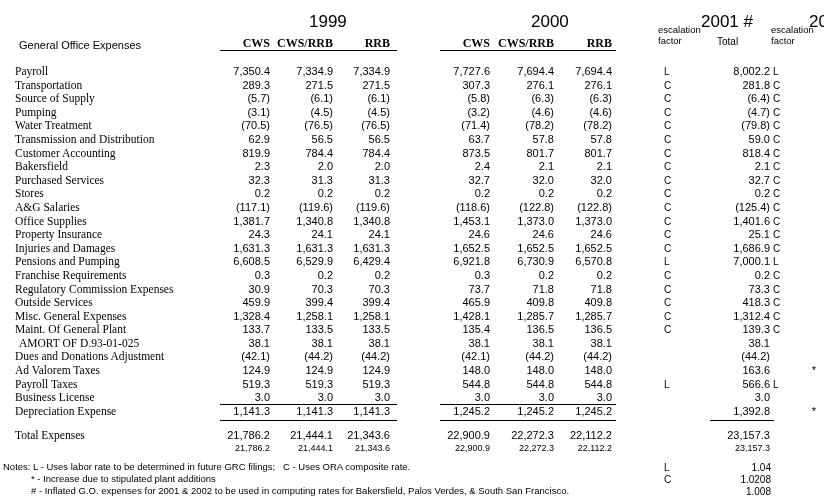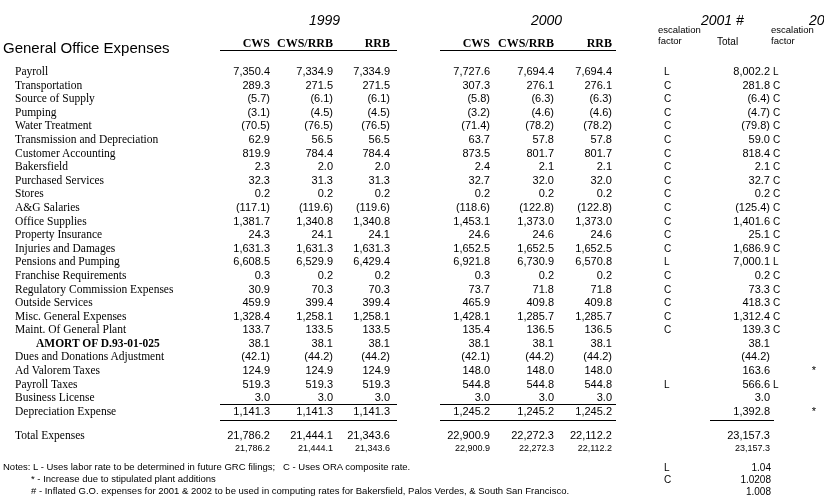--- a/index.html
+++ b/index.html
@@ -3,44 +3,44 @@
 <meta charset="utf-8">
 <style>
   html,body { margin:0; padding:0; background:#fff; }
   #screen {
     position:relative; width:824px; height:500px; background:#ffffff;
     color:#000; overflow:hidden;
   }
 
   .abs { position:absolute; white-space:nowrap; }
 
-  .year-label { font-size:14px; font-family:"Liberation Sans", sans-serif;font-style:italic; }
+  .year-label { font-size:17px; font-family:"Liberation Sans", sans-serif; }
   .esc-hdr { font-size:9.5px; line-height:11px; font-family:"Liberation Sans", sans-serif; }
   .total-hdr { font-size:10px; font-family:"Liberation Sans", sans-serif; }
-  .goe-hdr { font-size:15px; font-family:"Liberation Sans", sans-serif; }
+  .goe-hdr { font-size:11px; font-family:"Liberation Sans", sans-serif;margin-left:16px; }
 
   .grid-row {
     display:grid;
     grid-template-columns:220px 50px 63px 57px 52px 48px 64px 58px 48px 22px 88px 20px 34px;
     align-items:center;
   }
   .grid-row > div { overflow:visible; white-space:nowrap; }
 
   #col-header-row { position:absolute; top:36px; left:0; width:824px; height:14px; }
   #col-header-row .hcell {
     text-align:right; font-family:Liberation Serif, serif;
     font-weight:bold; font-size:12px; line-height:14px;
   }
 
   #rows-container { position:absolute; top:65px; left:0; width:824px; }
   .data-row { height:13.6px; }
   .data-row > div { line-height:13.6px; }
 
   .rowlabel { font-family:"Liberation Serif", serif; font-size:11.5px; padding-left:15px; }
-  .rowlabel.indented { padding-left:36px;font-weight:bold; }
+  .rowlabel.indented { padding-left:19px; }
   .num { text-align:right; font-family:"Liberation Sans", sans-serif; font-size:11px; }
   .factor { font-family:"Liberation Sans", sans-serif; font-size:10px; padding-left:4px; }
   .factor2 { font-family:"Liberation Sans", sans-serif; font-size:10px; padding-left:3px; }
   .starcell { text-align:right; padding-right:8px; font-family:"Liberation Sans", sans-serif; font-size:11px; }
 
   #totals-row { position:absolute; top:429px; left:0; width:824px; height:13px; }
   #totals-row > div { line-height:13px; }
   #subtotals-row { position:absolute; top:443px; left:0; width:824px; height:11px; }
   #subtotals-row > div { line-height:11px; }
   #subtotals-row .num { font-size:9px; }
@@ -164,21 +164,21 @@
       <div class="num">(71.4)</div>
       <div class="num">(78.2)</div>
       <div class="num">(78.2)</div>
       <div></div>
       <div class="factor">C</div>
       <div class="num">(79.8)</div>
       <div class="factor2">C</div>
       <div class="starcell"></div>
     </div>
       <div class="grid-row data-row">
-      <div class="rowlabel">Transmission and Depreciation</div>
+      <div class="rowlabel">Transmission and Distribution</div>
       <div class="num">62.9</div>
       <div class="num">56.5</div>
       <div class="num">56.5</div>
       <div></div>
       <div class="num">63.7</div>
       <div class="num">57.8</div>
       <div class="num">57.8</div>
       <div></div>
       <div class="factor">C</div>
       <div class="num">59.0</div>

